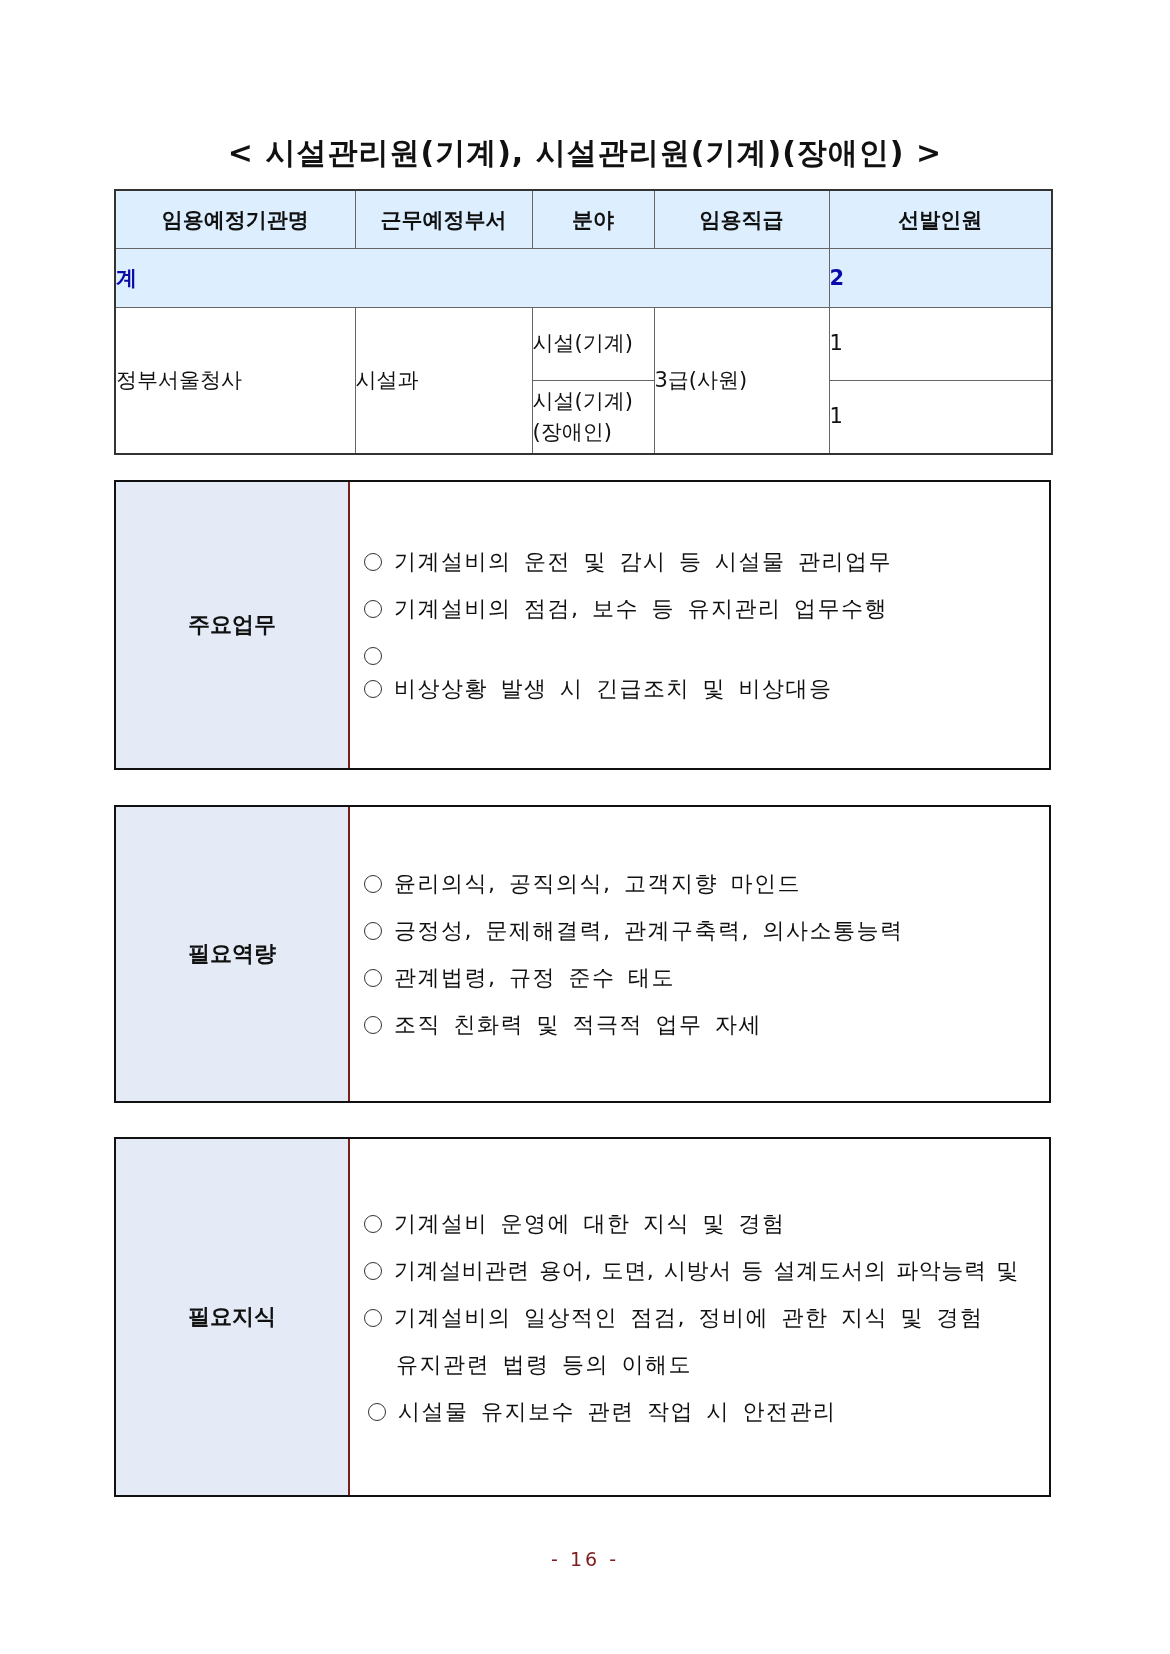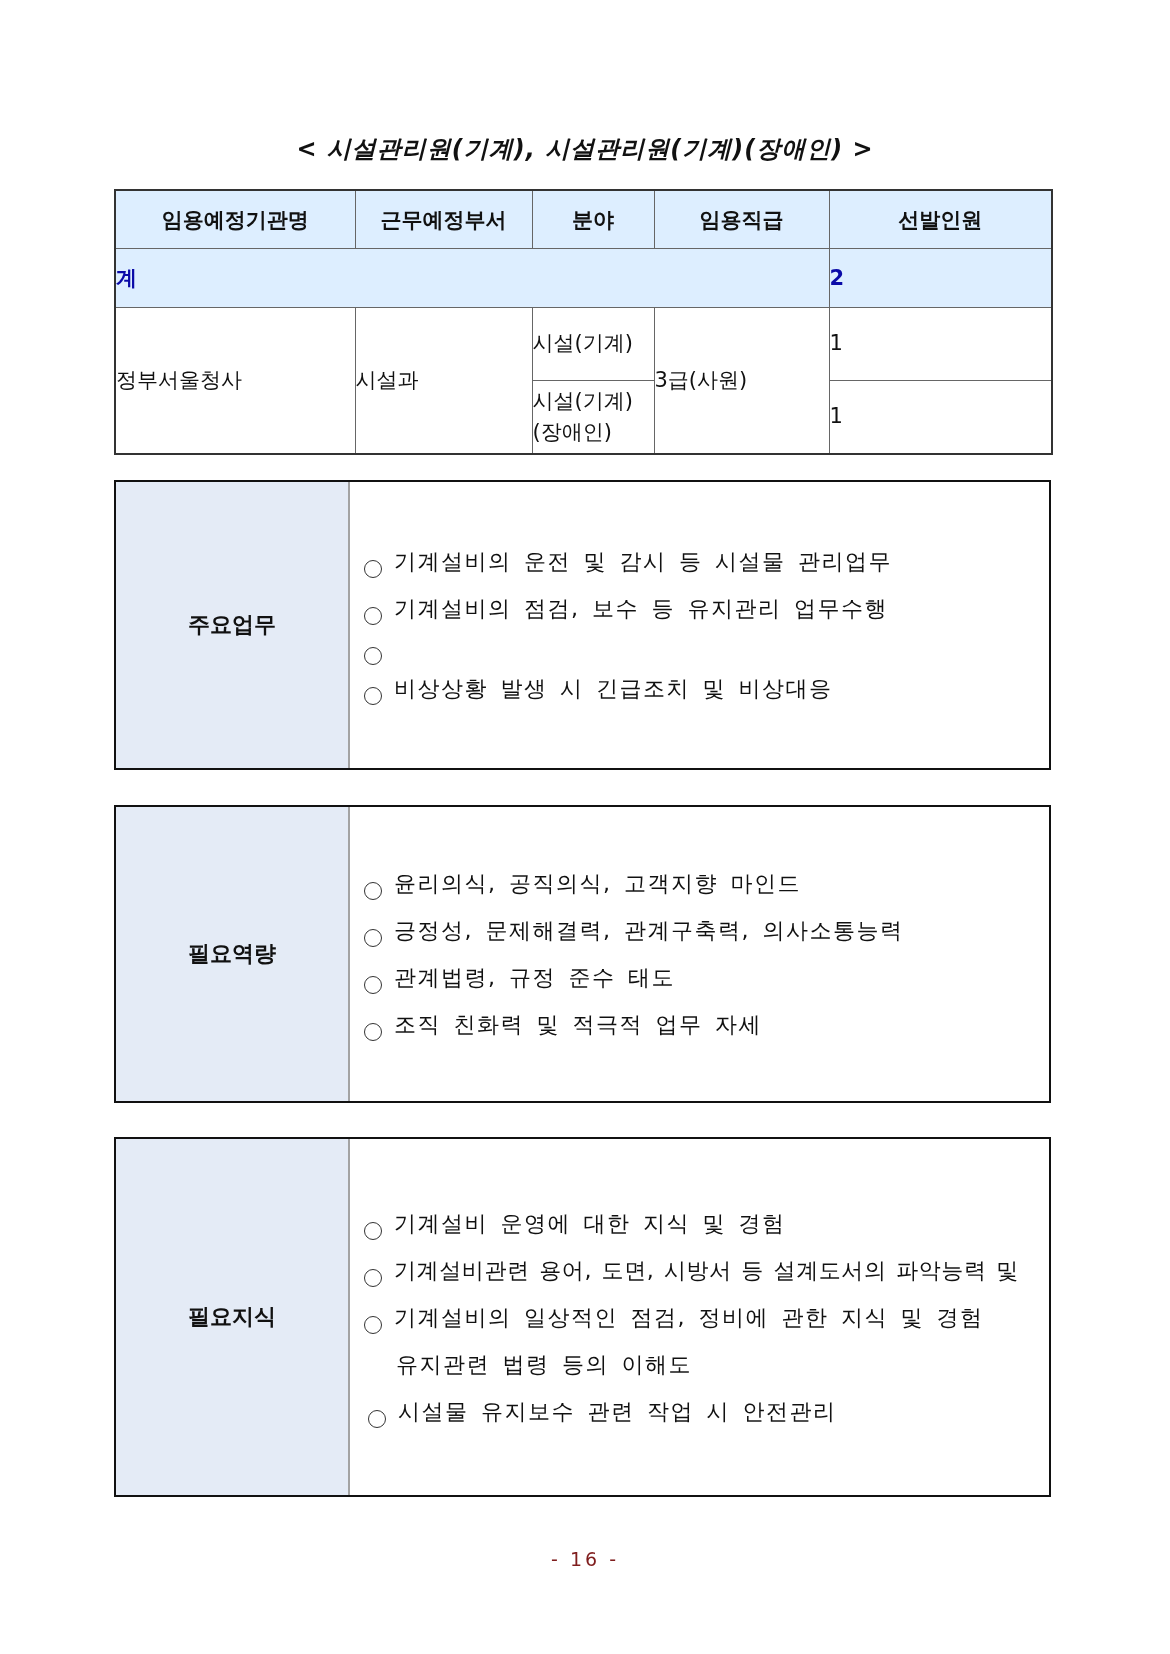--- a/index.html
+++ b/index.html
@@ -2,49 +2,49 @@
 <html><head>
   <meta charset="utf-8">
   <style>
     html, body { margin: 0; padding: 0; background: #ffffff; }
     body {
       width: 1170px; height: 1654px; position: relative; overflow: hidden;
       font-family: "DejaVu Sans", "Liberation Sans", sans-serif; color: #111;
     }
     .title {
       position: absolute; left: 0; top: 133px; width: 1170px; text-align: center;
-      font-size: 24px; font-weight: bold; letter-spacing: 1px; color: #111; font-style: italic;
+      font-size: 30px; font-weight: bold; letter-spacing: 1px; color: #111;
     }
     table.summary {
       position: absolute; left: 114px; top: 189px; width: 937px;
       border-collapse: collapse; table-layout: fixed;
       border: 2px solid #333;
     }
     table.summary td, table.summary th {
       border: 1px solid #666; vertical-align: middle;
       padding: 0; font-size: 21px;
     }
     table.summary th { background: #ddeeff; font-weight: bold; height: 57px; font-size: 21px; }
     table.summary tr.total td { background: #ddeeff; height: 58px; color: #0a0aa8; font-weight: bold; }
     table.summary tr.body-row td { height: 72px; line-height: 1.5; margin-left: 26px; }
     .box {
       position: absolute; left: 114px; width: 937px;
       border: 2px solid #111; display: flex; box-sizing: border-box;
     }
     .box .label {
-      width: 232px; background: #e4ebf6; border-right: 2px solid #a3a3a3;
+      width: 232px; background: #e4ebf6; border-right: 2px solid #7f1d1d;
       display: flex; align-items: center; justify-content: center;
       font-weight: bold; font-size: 22px; flex-shrink: 0;
     }
     .box .content {
       flex: 1; display: flex; flex-direction: column; justify-content: center;
       padding-left: 14px; padding-right: 6px;
     }
     .item {
-      display: flex; align-items: center; font-size: 22px; line-height: 47px;
+      display: flex; align-items: flex-start; font-size: 22px; line-height: 47px;
       letter-spacing: 1.5px; word-spacing: 4px;
     }
     .bullet {
       display: inline-block; width: 18px; height: 18px; border: 1.5px solid #333;
       border-radius: 50%; margin-right: 12px; margin-top: 15px; flex-shrink: 0; box-sizing: border-box;
     }
     .cont-line { padding-left: 32px; font-size: 22px; line-height: 47px; letter-spacing: 1.5px; word-spacing: 4px; }
     .page-num {
       position: absolute; left: 0; top: 1548px; width: 1170px; text-align: center;
       font-size: 19px; color: #7f1d1d; letter-spacing: 3px;

